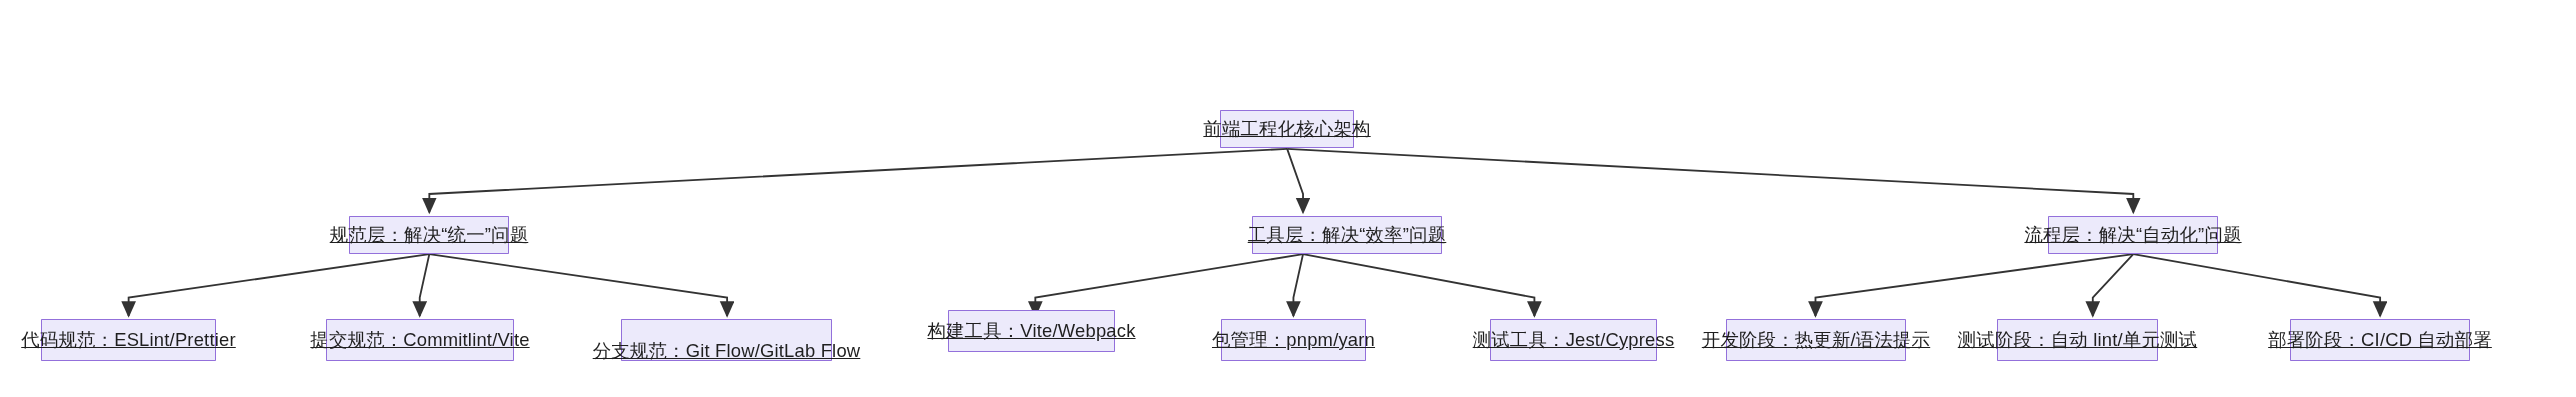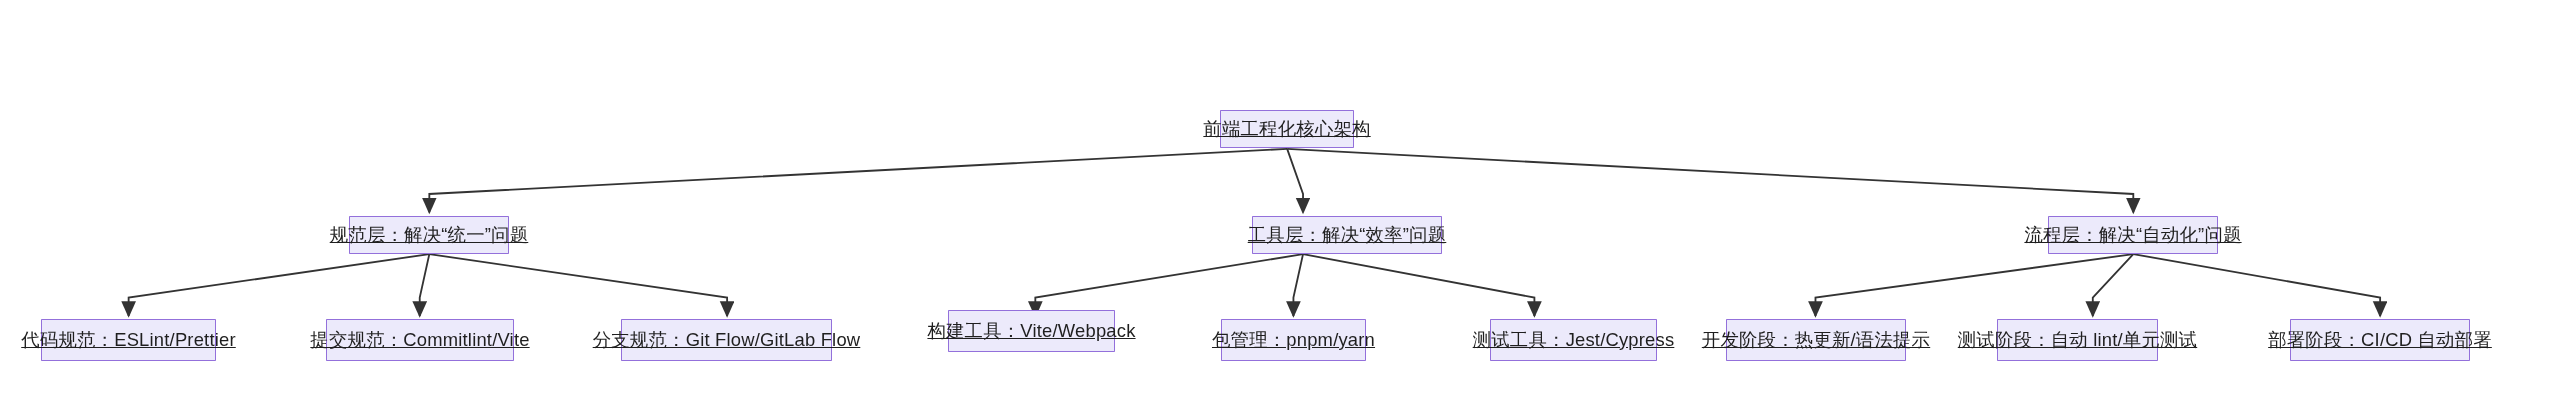--- a/index.html
+++ b/index.html
@@ -86,21 +86,21 @@
       </div>
       <div class="node" style="left: 2048px; top: 216px; width: 170px; height: 38px; text-align: right;">
         <span class="node-text">流程层：解决“自动化”问题</span>
       </div>
       <div class="node" style="left: 41px; top: 319px; width: 175px; height: 42px;">
         <span class="node-text">代码规范：ESLint/Prettier</span>
       </div>
       <div class="node" style="left: 326px; top: 319px; width: 188px; height: 42px;">
         <span class="node-text">提交规范：Commitlint/Vite</span>
       </div>
-      <div class="node" style="left: 621px; top: 319px; width: 211px; height: 42px;">
+      <div class="node" style="left: 621px; top: 319px; width: 211px; height: 42px; align-items: flex-end;">
         <span class="node-text">分支规范：Git Flow/GitLab Flow</span>
       </div>
       <div class="node" style="left: 948px; top: 310px; width: 167px; height: 42px;">
         <span class="node-text">构建工具：Vite/Webpack</span>
       </div>
       <div class="node" style="left: 1221px; top: 319px; width: 145px; height: 42px;">
         <span class="node-text">包管理：pnpm/yarn</span>
       </div>
       <div class="node" style="left: 1451px; top: 319px; width: 167px; height: 42px; margin-left: 39px;">
         <span class="node-text">测试工具：Jest/Cypress</span>

